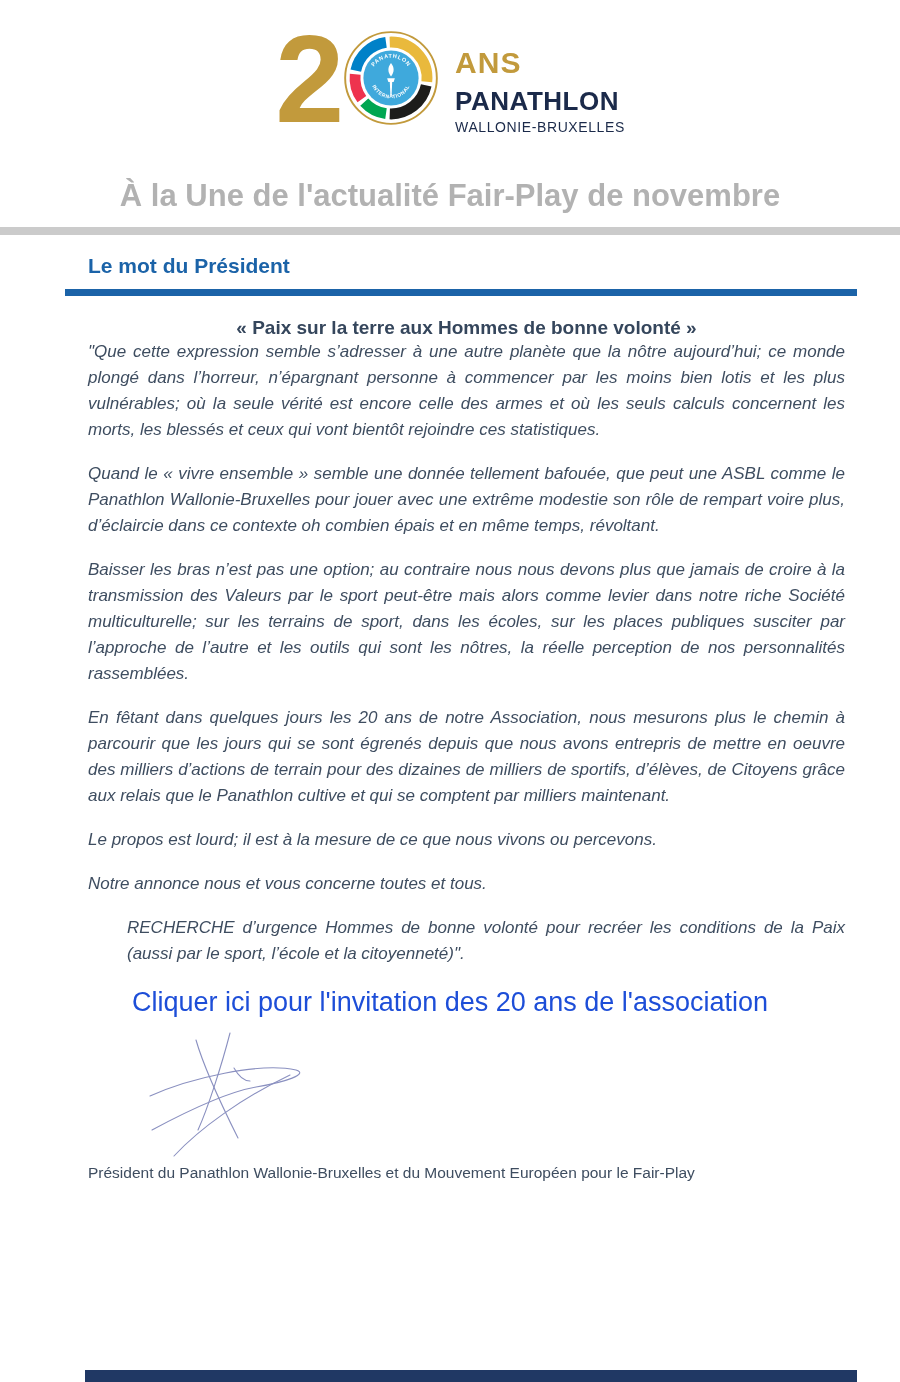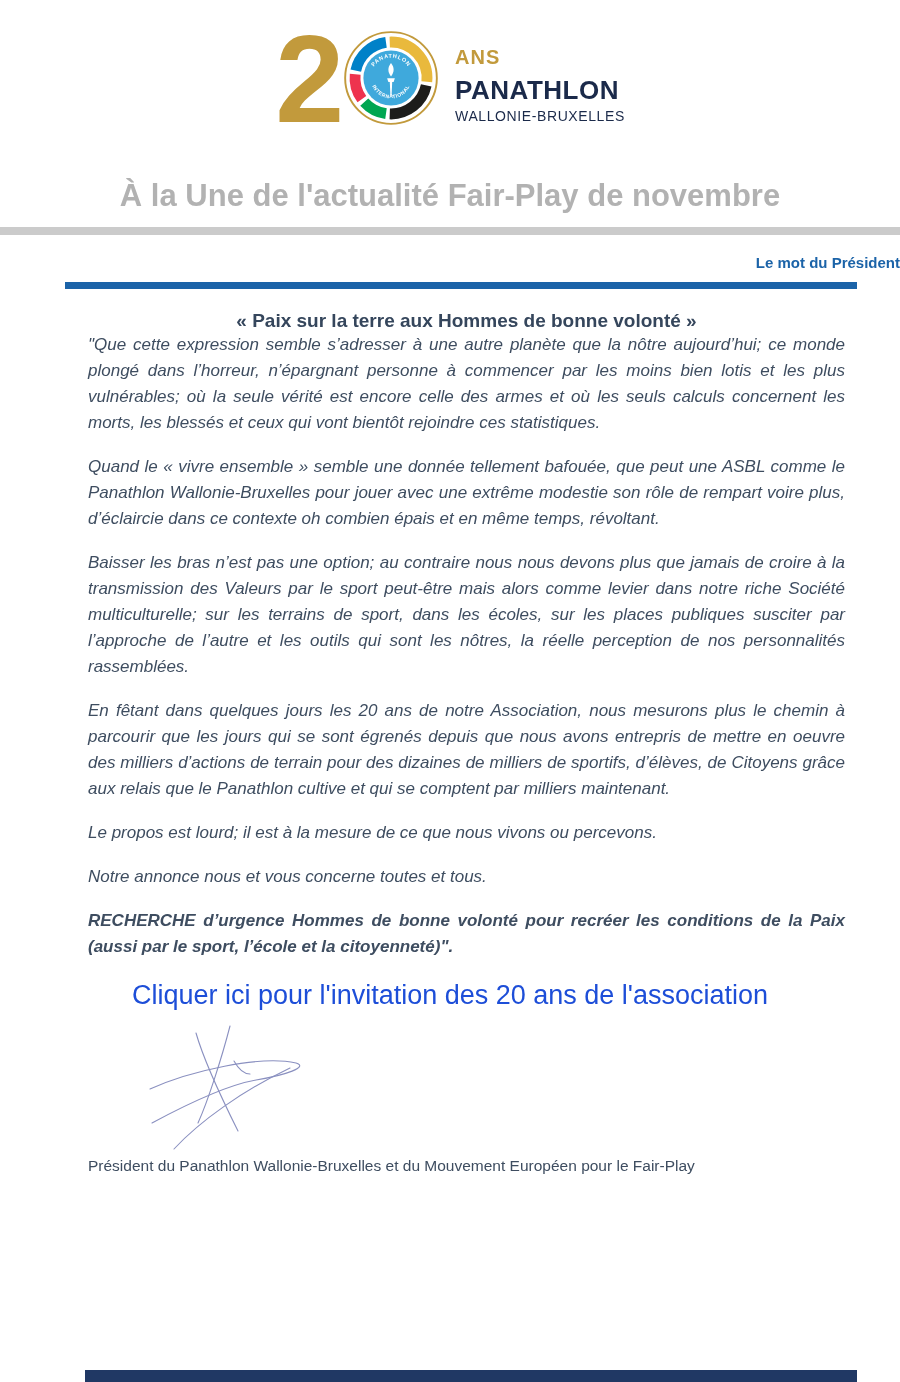--- a/index.html
+++ b/index.html
@@ -10,35 +10,35 @@
   html,body{background:#fff;}
   body{font-family:"Liberation Sans","DejaVu Sans",sans-serif;}
   .page{position:relative;width:900px;height:1382px;margin:0 auto;background:#fff;overflow:hidden;}
 
   
   .logo-row{display:flex;justify-content:center;align-items:flex-start;padding-top:30px;height:136px;}
   .logo-20{display:flex;align-items:flex-end;}
   .two{font-size:124px;line-height:0.76;font-weight:700;color:var(--gold);letter-spacing:-3px;}
   .emblem{margin-left:2px;margin-bottom:0;}
   .brand{margin-left:16px;padding-top:16px;}
-  .brand .ans{color:var(--gold);font-size:20px;font-weight:700;letter-spacing:1px;}
+  .brand .ans{color:var(--gold);font-size:30px;font-weight:700;letter-spacing:1px;}
   .brand .b1{color:var(--navy);font-size:26px;font-weight:800;letter-spacing:0.5px;margin-top:6px;}
   .brand .b2{color:var(--navy);font-size:14px;font-weight:400;letter-spacing:0.6px;margin-top:2px;}
 
   
   .gray-title{margin-top:42px;text-align:center;color:var(--title-gray);font-size:31px;font-weight:700;}
   .gray-bar{margin-top:13px;height:8px;width:100%;background:var(--bar-gray);}
-  .blue-heading{margin:19px 0 0 88px;color:var(--blue);font-size:15px;font-weight:700;text-align:right;}
+  .blue-heading{margin:19px 0 0 88px;color:var(--blue);font-size:21px;font-weight:700;}
   .blue-bar{margin:11px 0 0 65px;width:792px;height:7px;background:var(--blue);}
 
   
   .content{margin:21px 55px 0 88px;}
   .headline{text-align:center;color:var(--headline);font-size:19px;font-weight:700;}
   .content p{font-style:italic;color:var(--body);font-size:17px;line-height:26px;text-align:justify;margin:0 0 18px 0;}
-  .content p.closing{font-weight:700;}
+  .content p.closing{font-weight:400;margin-left:39px;}
 
   
   .invite-link{margin-top:20px;text-align:center;color:#1d4ed8;font-size:27px;cursor:pointer;}
 
   
   .signature-svg{display:block;margin:12px 0 0 138px;}
   .sig-block{margin:4px 0 0 88px;color:var(--body);font-size:15.5px;line-height:21px;}
 
   .footer-bar{position:absolute;left:85px;bottom:0;width:772px;height:12px;background:var(--footer);}
 </style>

